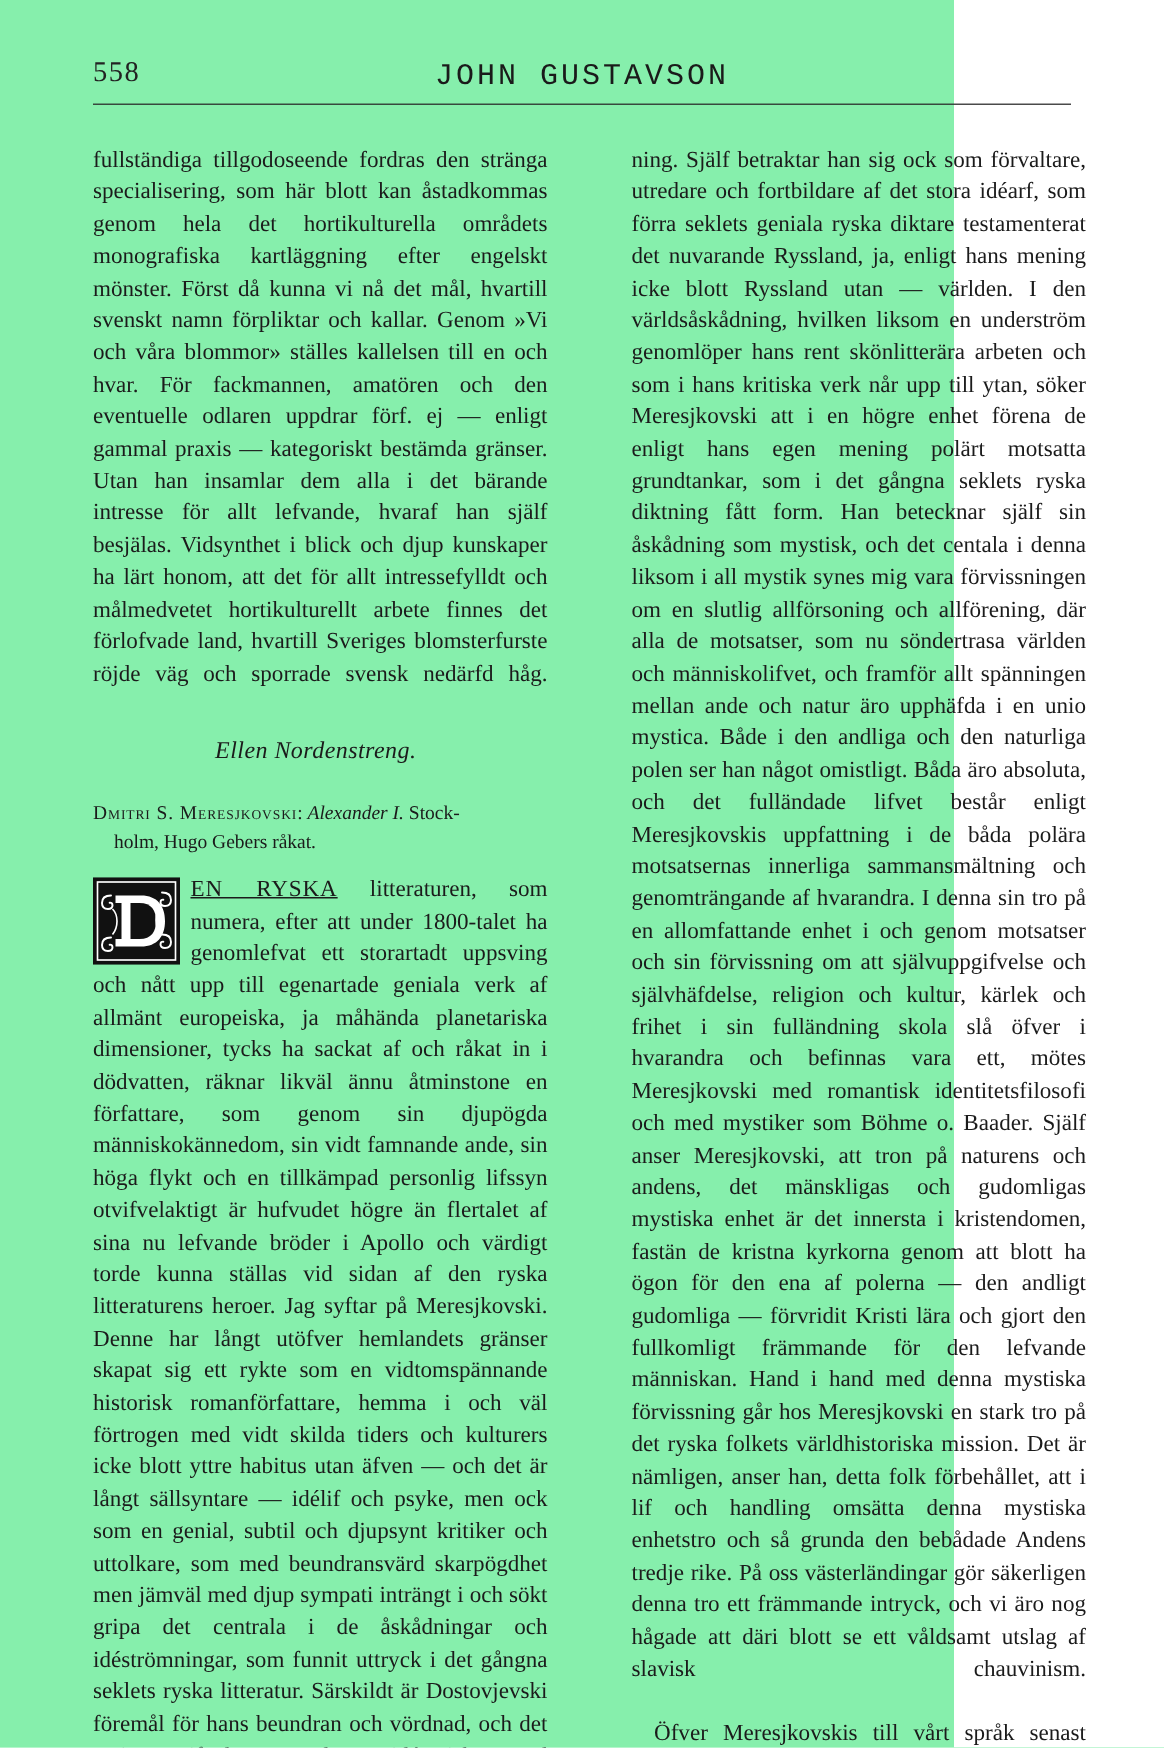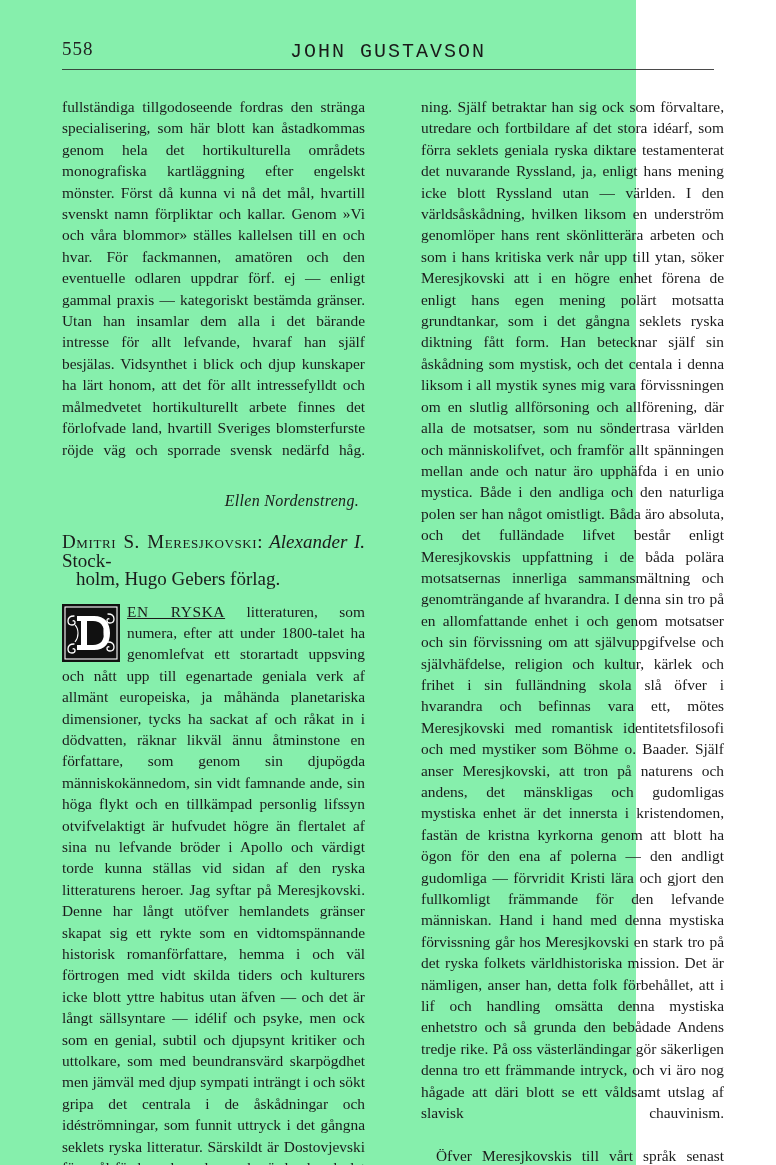--- a/index.html
+++ b/index.html
@@ -89,28 +89,28 @@
   p.body.indent { text-indent: 15px; }
 
   
   p.body::after { content: ""; display: inline-block; width: 100%; }
 
   .sig {
     margin: 9px 0 11px 0;
     font-style: italic;
     font-size: 16px;
     line-height: 21px;
-    text-align: right;
+    text-align: center;
     padding-right: 6px;
     letter-spacing: .3px;
   }
 
   .biblio {
     margin: 22px 0 0 0;
-    font-size: 19px;
+    font-size: 13px;
     line-height: 18.4px;
     text-align: justify;
   }
   .biblio .sc {
     font-variant: small-caps;
     letter-spacing: .6px;
   }
   .biblio .ital { font-style: italic; }
   .biblio .cont { display: block; padding-left: 14px; }
 
@@ -149,21 +149,21 @@
     <div class="col col-left">
 
       <p class="body">fullständiga tillgodoseende fordras den stränga specialisering, som här blott kan åstadkommas genom hela det hortikulturella områdets monografiska kartläggning efter engelskt mönster. Först då kunna vi nå det mål, hvartill svenskt namn förpliktar och kallar. Genom »Vi och våra blommor» ställes kallelsen till en och hvar. För fackmannen, amatören och den eventuelle odlaren uppdrar förf. ej — enligt gammal praxis — kategoriskt bestämda gränser. Utan han insamlar dem alla i det bärande intresse för allt lefvande, hvaraf han själf besjälas. Vidsynthet i blick och djup kunskaper ha lärt honom, att det för allt intressefylldt och målmedvetet hortikulturellt arbete finnes det förlofvade land, hvartill Sveriges blomsterfurste röjde väg och sporrade svensk nedärfd håg.</p>
 
       <p class="sig">Ellen Nordenstreng.</p>
 
       <p class="biblio">
         <span class="sc">Dmitri S. Meresjkovski</span><span>:</span>
         <span class="ital">Alexander I.</span>
         <span>Stock-</span>
-        <span class="cont">holm, Hugo Gebers förlag.</span>
+        <span class="cont">holm, Hugo Gebers råkat.</span>
       </p>
 
       <p class="dropcap-para">
         <span class="dropcap">
           <svg width="58" height="58" viewBox="0 0 58 58" aria-hidden="true">
             <rect x="0" y="0" width="58" height="58" fill="#111111"></rect>
 
             <rect x="3" y="3" width="52" height="52" fill="none" stroke="#ffffff" stroke-width="1.1"></rect>
 
             <path d="M15 12 L32 12 C43 12 48 19 48 29 C48 39 43 46 32 46 L15 46 L15 41 L19 41 L19 17 L15 17 Z" fill="#ffffff"></path>

